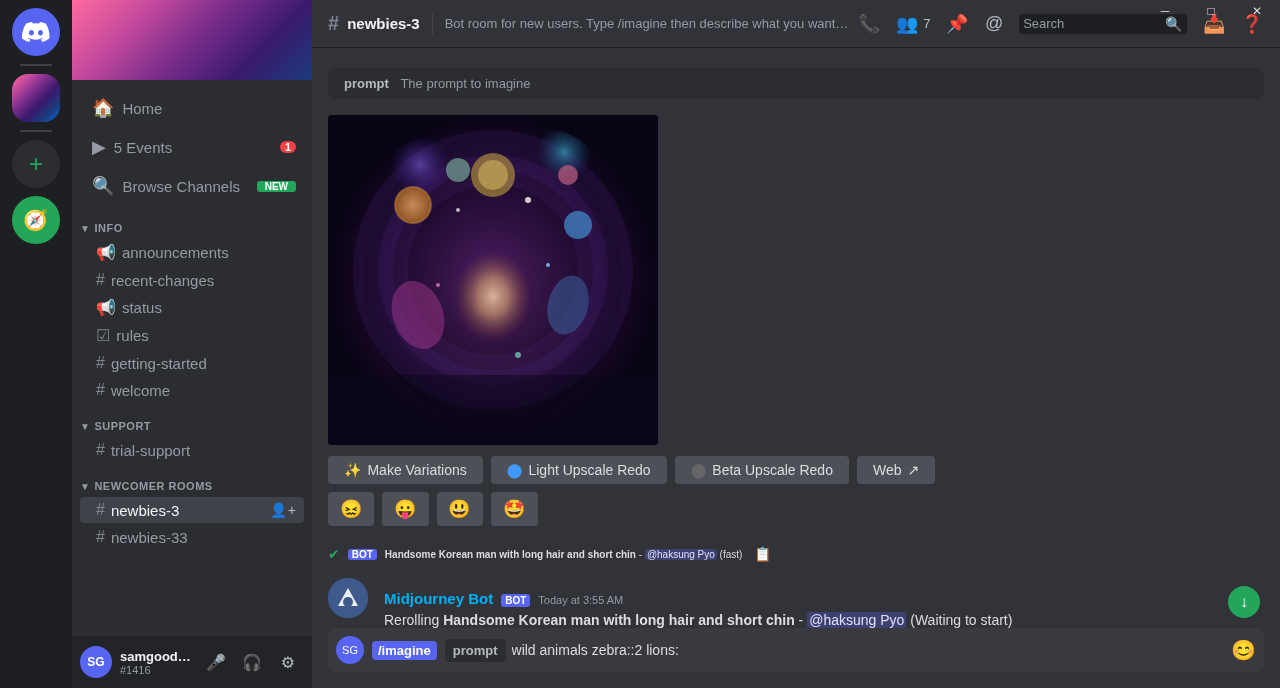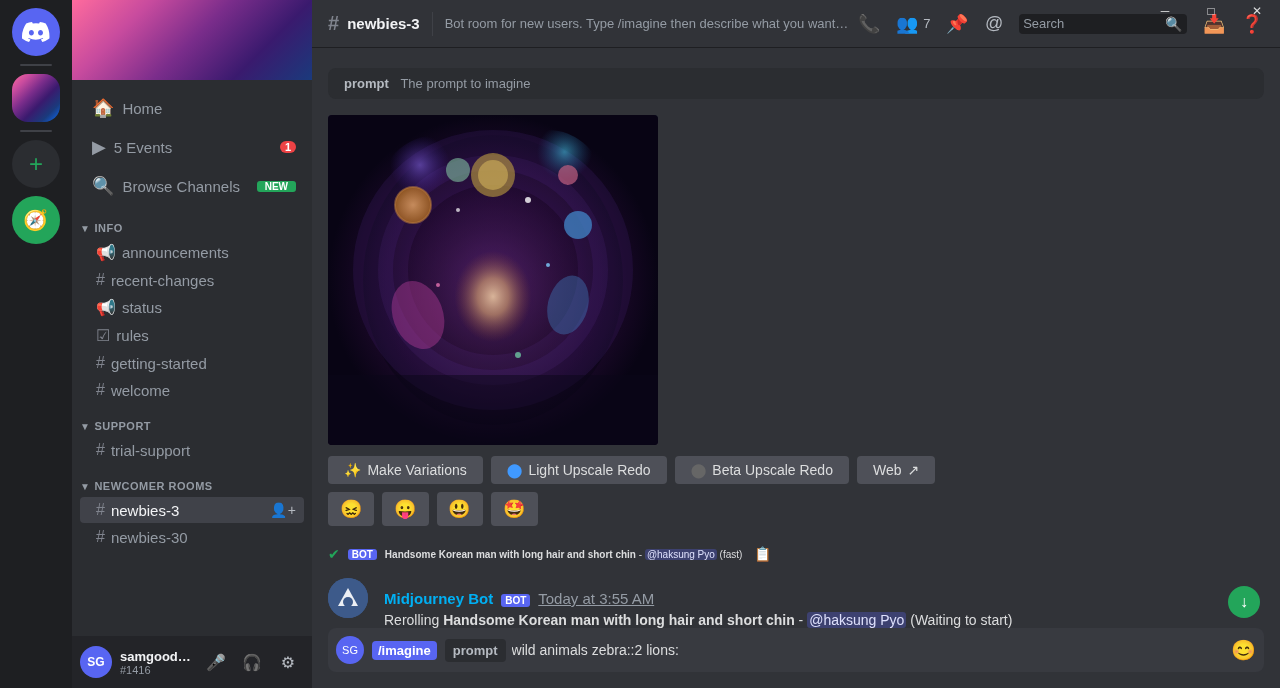--- a/index.html
+++ b/index.html
@@ -203,21 +203,21 @@
     .messages-area::-webkit-scrollbar-track { background: transparent; }
     .messages-area::-webkit-scrollbar-thumb { background: #1a1b1e; border-radius: 4px; }
 
     
     .message-group { display: flex; gap: 16px; margin-bottom: 16px; }
     .message-avatar { width: 40px; height: 40px; border-radius: 50%; flex-shrink: 0; display: flex; align-items: center; justify-content: center; }
     .message-content { flex: 1; min-width: 0; }
     .message-header { display: flex; align-items: baseline; gap: 8px; margin-bottom: 4px; }
     .message-author { font-weight: 600; color: #f2f3f5; font-size: 15px; margin-top: 12px; }
     .message-author.bot-color { color: #00b0f4; }
-    .message-timestamp { font-size: 15px; color: #949ba4; text-decoration: underline; }
+    .message-timestamp { font-size: 11px; color: #949ba4; }
     .message-text { color: #dcddde; font-size: 14px; line-height: 1.375; }
     .message-text strong { font-weight: 700; }
     .mention { color: #dee0fc; background: rgba(88,101,242,0.3); border-radius: 3px; padding: 0 2px; }
 
     
     .image-container {
       margin-top: 8px;
       border-radius: 4px;
       overflow: hidden;
       display: inline-block;
@@ -437,21 +437,21 @@
       <span class="category-arrow">▼</span>
       <span>NEWCOMER ROOMS</span>
     </div>
     <div class="channel-item active">
       <span class="icon">#</span>
       <span>newbies-3</span>
       <span style="margin-left:auto;color:#b5bac1;font-size:14px;">👤+</span>
     </div>
     <div class="channel-item">
       <span class="icon">#</span>
-      <span>newbies-30</span>
+      <span>newbies-33</span>
     </div>
   </div>
 
   <div class="user-area">
     <div class="user-avatar">
       <span>SG</span>
     </div>
     <div class="user-info">
       <div class="user-name">samgoodw...</div>
       <div class="user-id">#1416</div>

